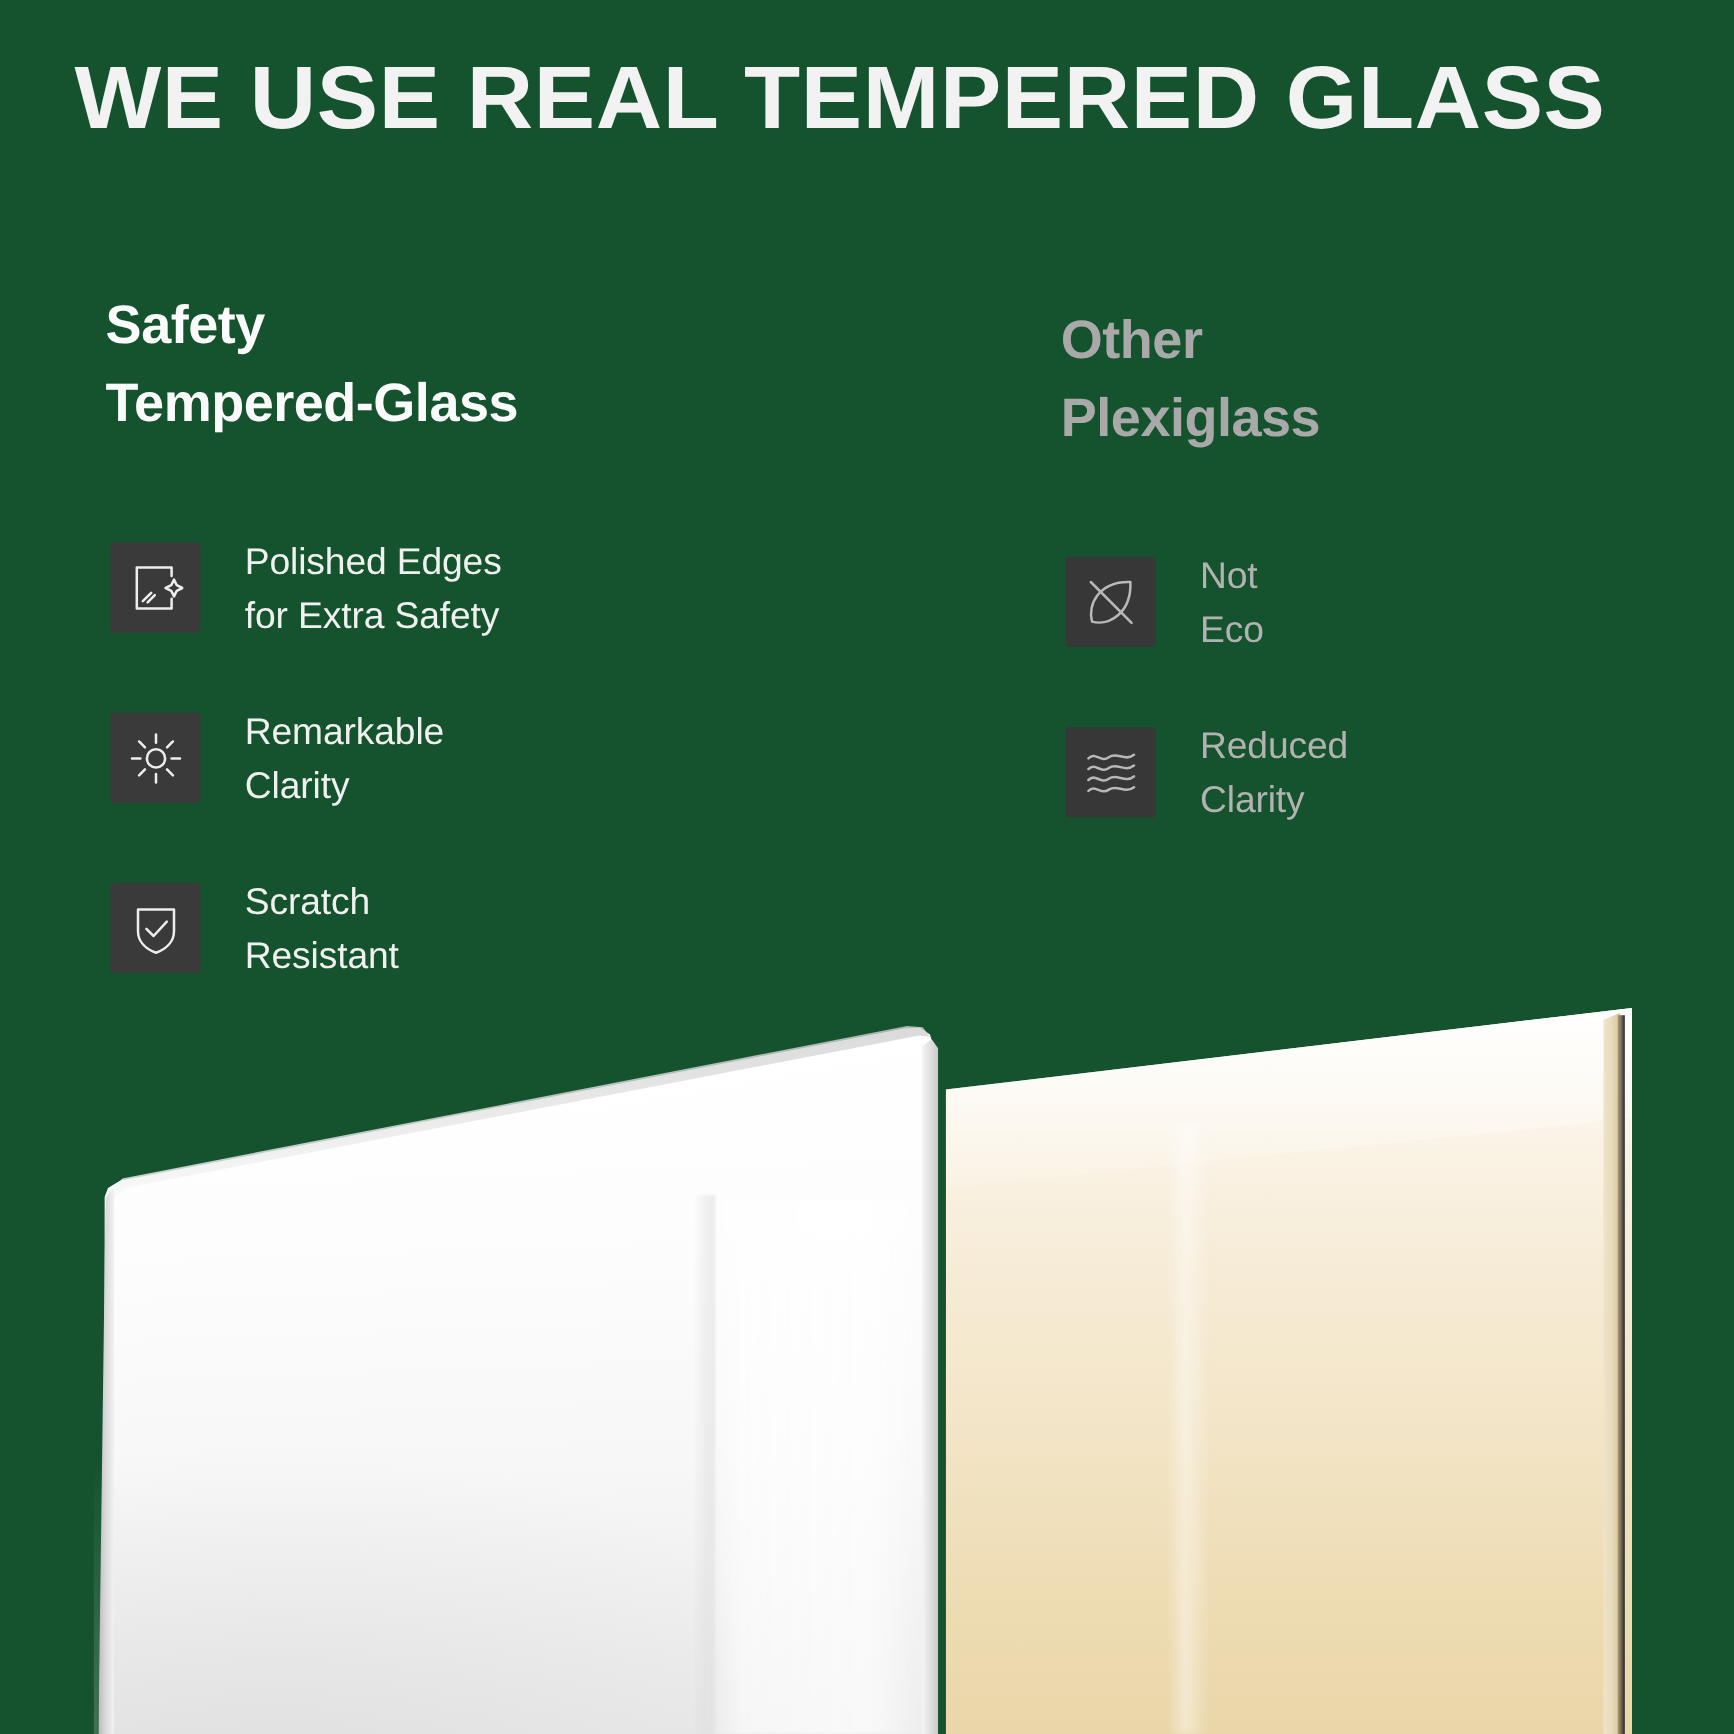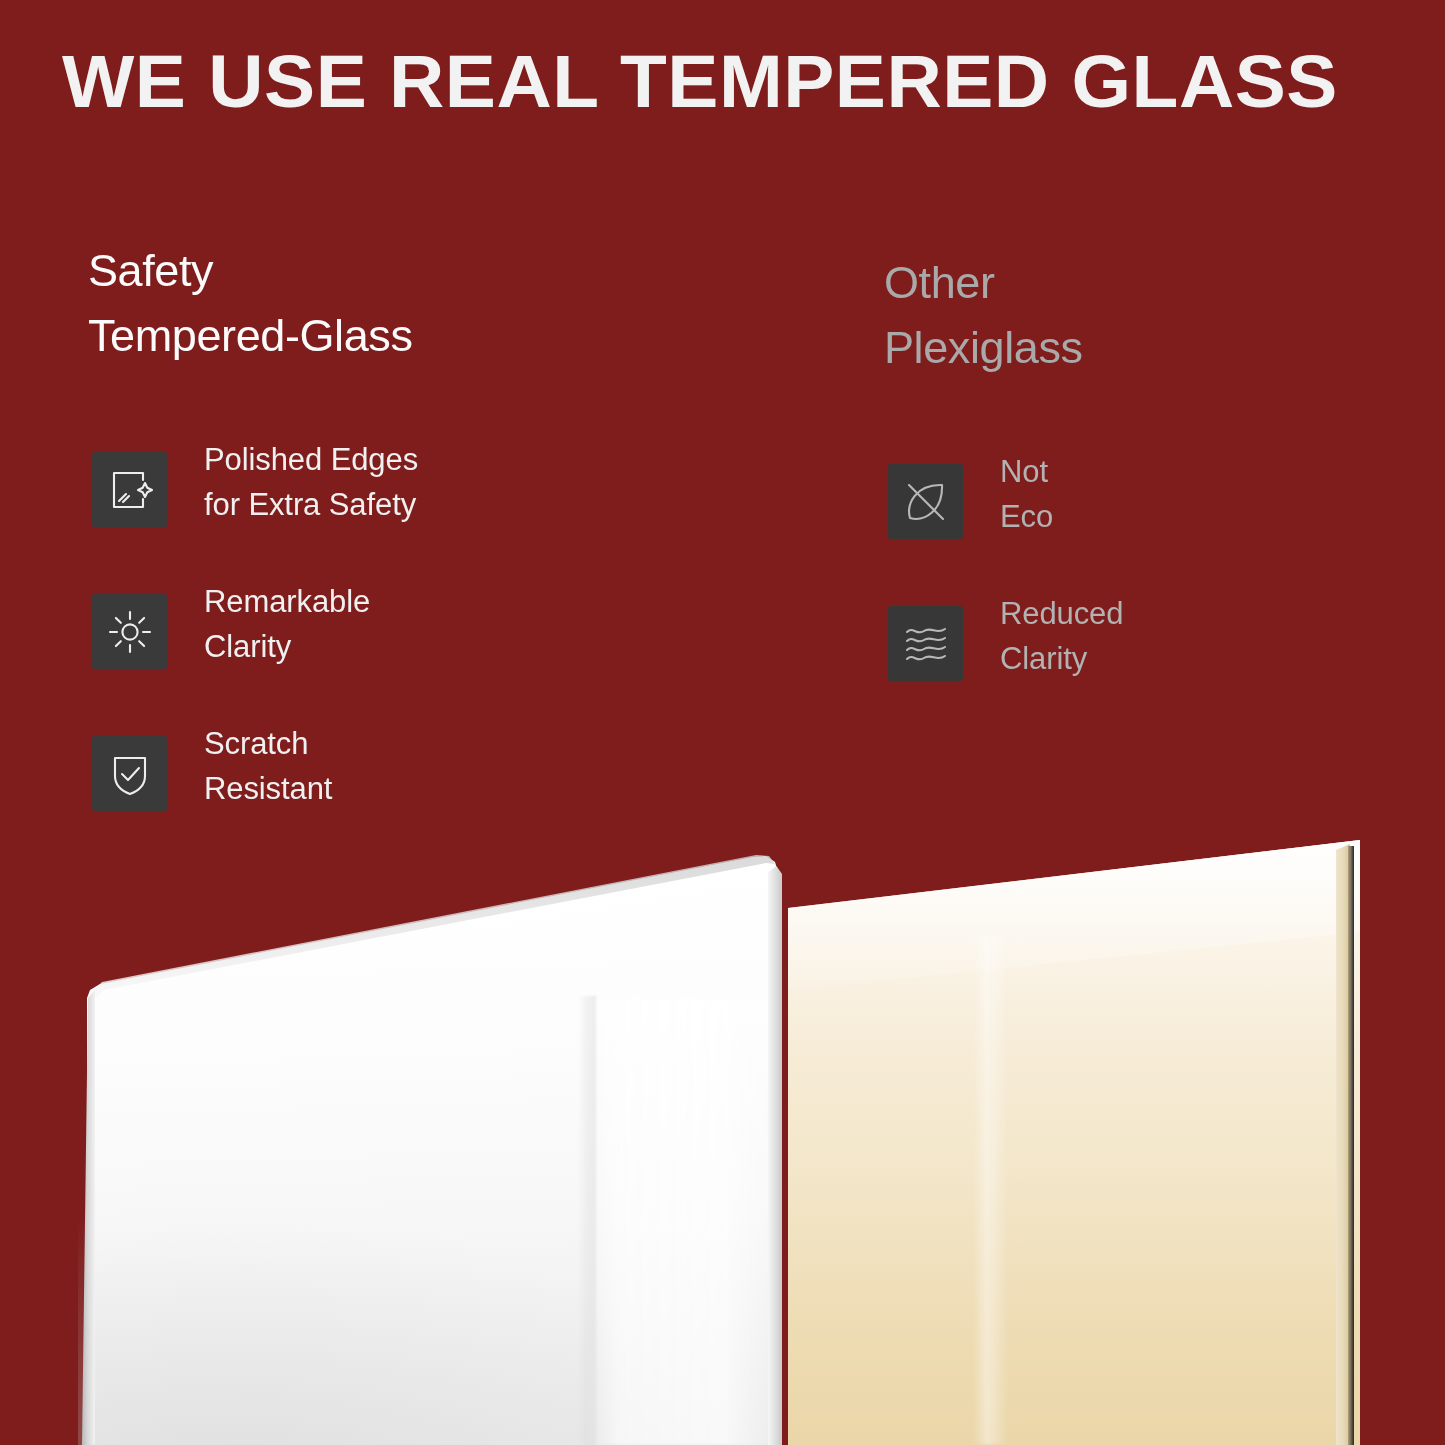--- a/index.html
+++ b/index.html
@@ -3,21 +3,21 @@
 <meta charset="utf-8">
 <style>
   html,body{margin:0;padding:0;}
   body{
     width:1445px;height:1445px;
     background:#262626;
     font-family:"Liberation Sans",sans-serif;
     overflow:hidden;
     position:relative;
   }
-  .stage{position:relative;width:1445px;height:1445px;overflow:hidden;background:#7f1d1d;}
+  .stage{position:relative;width:1445px;height:1445px;overflow:hidden;background:#14532d;}
 
   
   .title{
     position:absolute;left:62px;top:40px;width:1330px;
     font-family:"Liberation Sans",sans-serif;
     font-weight:bold;
     font-size:74px;
     line-height:84px;
     letter-spacing:0.5px;
     color:#f2f2f2;
@@ -27,32 +27,32 @@
   }
 
   
   .col{position:absolute;top:238px;}
   .col-left{left:88px;width:720px;}
   .col-right{left:884px;width:520px;margin-top:12px;}
 
   .col-head{
     font-size:45px;
     line-height:65px;
-    font-weight:400;
+    font-weight:700;
     letter-spacing:-0.4px;
     white-space:pre-line;
   }
   .col-left .col-head{color:#fbfbfb;}
   .col-right .col-head{color:#a9a9a9;}
 
   
   .features{position:absolute;top:214px;left:4px;width:100%;}
   .feature{
     display:flex;
-    align-items:flex-end;
+    align-items:center;
     height:75px;
     margin-bottom:67px;
   }
   .feature:last-child{margin-bottom:0;}
 
   .icon-tile{
     width:75px;height:75px;
     flex:0 0 75px;
     background:#3a3a3a;
     border-radius:3px;

